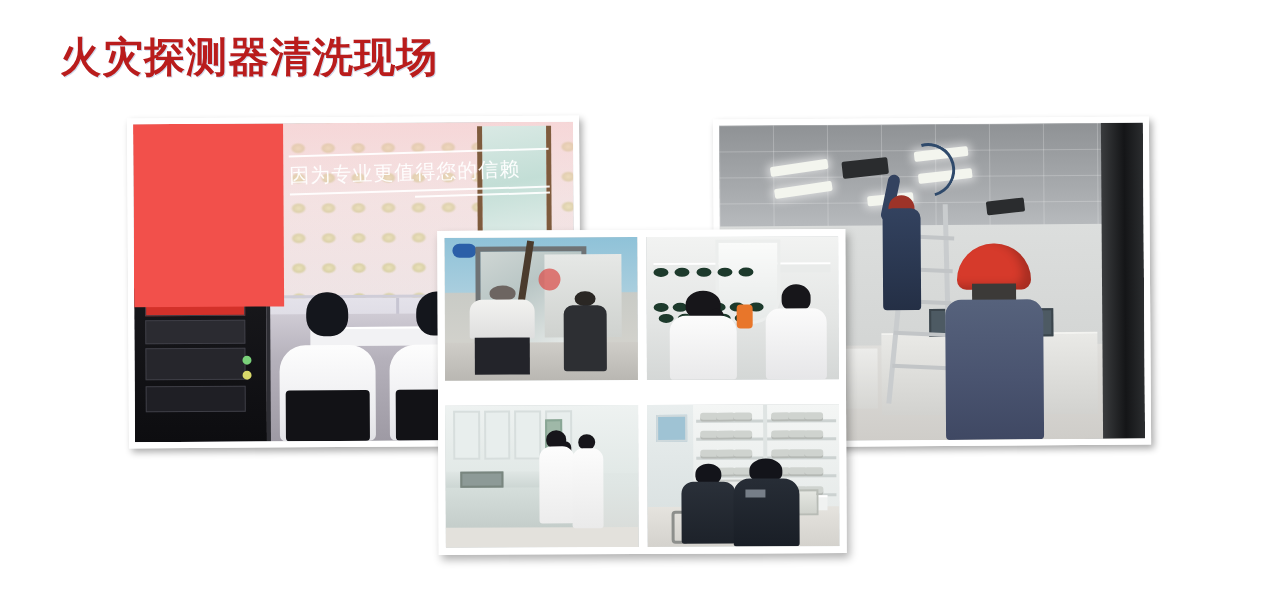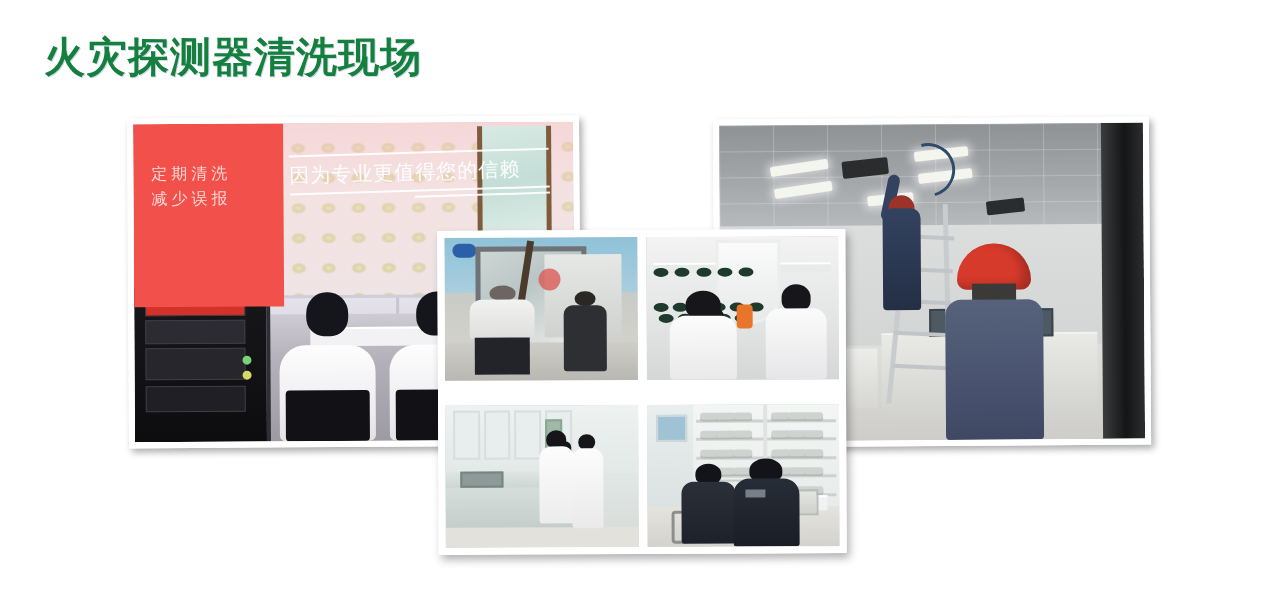--- a/index.html
+++ b/index.html
@@ -16,27 +16,27 @@
   .stage {
     position: relative;
     width: 1280px;
     height: 615px;
     background: #ffffff;
   }
 
   
   .page-title {
     position: absolute;
-    left: 44px;
+    left: 60px;
     top: 30px;
     font-size: 41px;
     line-height: 54px;
     font-weight: bold;
     letter-spacing: 1px;
-    color: #15803d;
+    color: #b91c1c;
     white-space: nowrap;
     text-shadow: 1px 1px 0 rgba(120,150,200,0.35);
   }
 
   
   .photo-card {
     position: absolute;
     background: #ffffff;
     border: 6px solid #ffffff;
     box-shadow: 3px 4px 7px rgba(0,0,0,0.33);
@@ -562,22 +562,20 @@
       </div>
 
       <div class="slogan">
         <div class="rule top"></div>
         <div class="slogan-text">因为专业更值得您的信赖</div>
         <div class="rule bottom"></div>
         <div class="rule short"></div>
       </div>
 
       <div class="promo">
-        <div class="promo-sub">定期清洗
-减少误报</div>
       </div>
 
     </div>
   </div>
 
   <div class="photo-card" id="card-right">
     <div class="photo">
 
       <div class="rr-ceiling"></div>
       <div class="rr-grid"></div>

